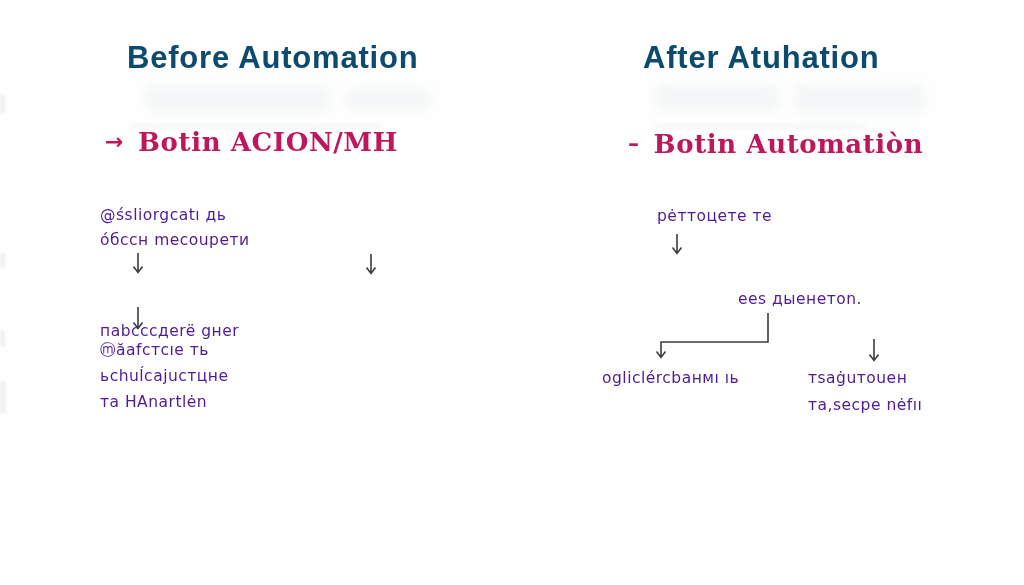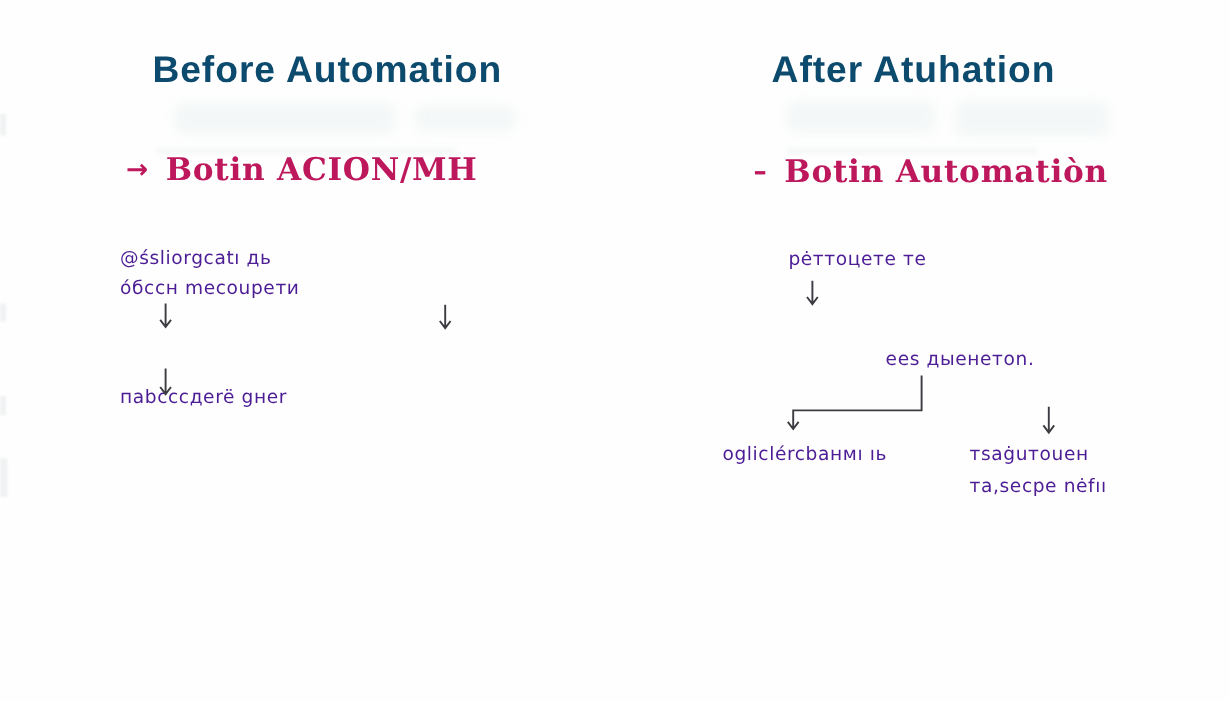--- a/index.html
+++ b/index.html
@@ -94,20 +94,25 @@
   </div>
   <svg class="abs arrow" style="left:131px; top:252px;" width="14" height="26" viewBox="0 0 14 26">
     <path d="M7 1 V 19 M2.5 14.5 L7 20.5 L11.5 14.5" fill="none" stroke="#3c3c42" stroke-width="1.6"></path>
   </svg>
   <div class="abs flow-text" style="left:100px; top:281px;margin-top:38px;">
     <div>пabcccдerë gнer</div>
   </div>
   <svg class="abs arrow" style="left:131px; top:306px;" width="14" height="28" viewBox="0 0 14 28">
     <path d="M7 1 V 21 M2.5 16.5 L7 22.5 L11.5 16.5" fill="none" stroke="#3c3c42" stroke-width="1.6"></path>
   </svg>
+  <div class="abs flow-text" style="left:100px; top:337px; line-height:26px;">
+    <div>ⓜăafcтcıe ть</div>
+    <div>ьchuĺcajucтцнe</div>
+    <div>тa HAnartlėn</div>
+  </div>
 
   <svg class="abs arrow" style="left:364px; top:253px;" width="14" height="26" viewBox="0 0 14 26">
     <path d="M7 1 V 19 M2.5 14.5 L7 20.5 L11.5 14.5" fill="none" stroke="#3c3c42" stroke-width="1.6"></path>
   </svg>
 
   <div class="abs flow-text" style="left:625px; top:204px;margin-left:32px;">
     <div>pėттoцете те</div>
   </div>
   <svg class="abs arrow" style="left:670px; top:233px;" width="14" height="26" viewBox="0 0 14 26">
     <path d="M7 1 V 19 M2.5 14.5 L7 20.5 L11.5 14.5" fill="none" stroke="#3c3c42" stroke-width="1.6"></path>

